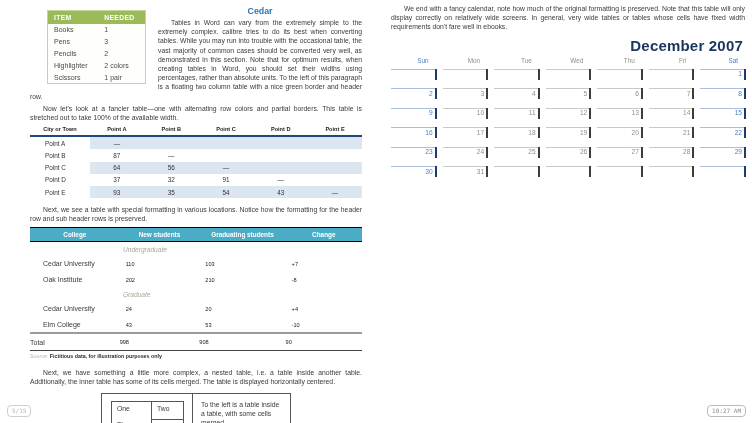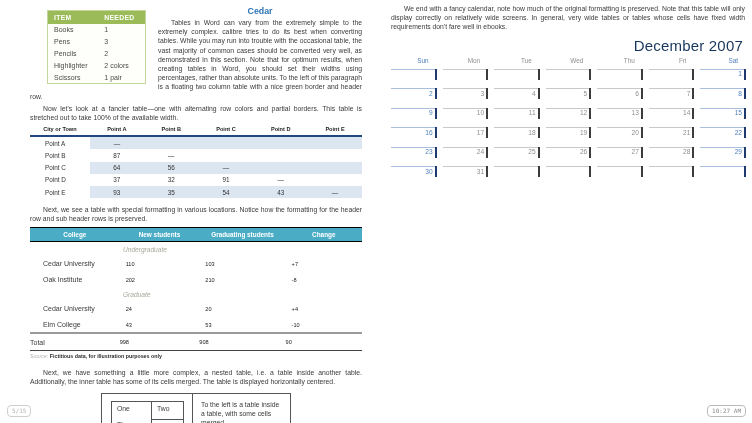--- a/index.html
+++ b/index.html
@@ -70,21 +70,21 @@
   .nested-left  { width:90px; padding:7px 0 7px 9px; }
   .nested-right { border-left:1px solid #555; flex:1; padding:6px 8px; font-size:6.8px; line-height:9px; }
   .inner { border-collapse:collapse; font-size:6.8px; }
   .inner td { border:1px solid #555; padding:3px 5px; vertical-align:top; color:#3a3a3a; }
   .inner td.merged { width:40px; }
   .inner td.merged .w2 { margin-top:9px; }
   .inner td.half { width:32px; height:18px; }
 
   
   .cal-title {
-    text-align:right; font-size:15px; font-weight:normal;
+    text-align:right; font-size:15px; font-weight:bold;
     color:var(--calendar-navy,#17365d); margin:5px 2px 3px 0; letter-spacing:.2px;
   }
   .cal { display:grid; grid-template-columns:repeat(7,1fr); column-gap:7px; margin-top:2px; }
   .dname { font-size:6.4px; text-align:right; padding-right:7px; color:var(--weekday-gray,#8f8f8f); height:12px; }
   .dname.wk { color:var(--weekend-blue,#4f81bd); }
   .day { position:relative; height:19.5px; }
   .day .rule { position:absolute; top:0; left:0; right:0; height:0; border-top:1px solid #c9c9c9; }
   .day.wk .rule { border-top-color:#a9bfdd; }
   .day .bar { position:absolute; top:0; right:-1px; width:2px; height:11px; background:#3c3c3c; }
   .day.wk .bar { background:#1f3a6e; }

